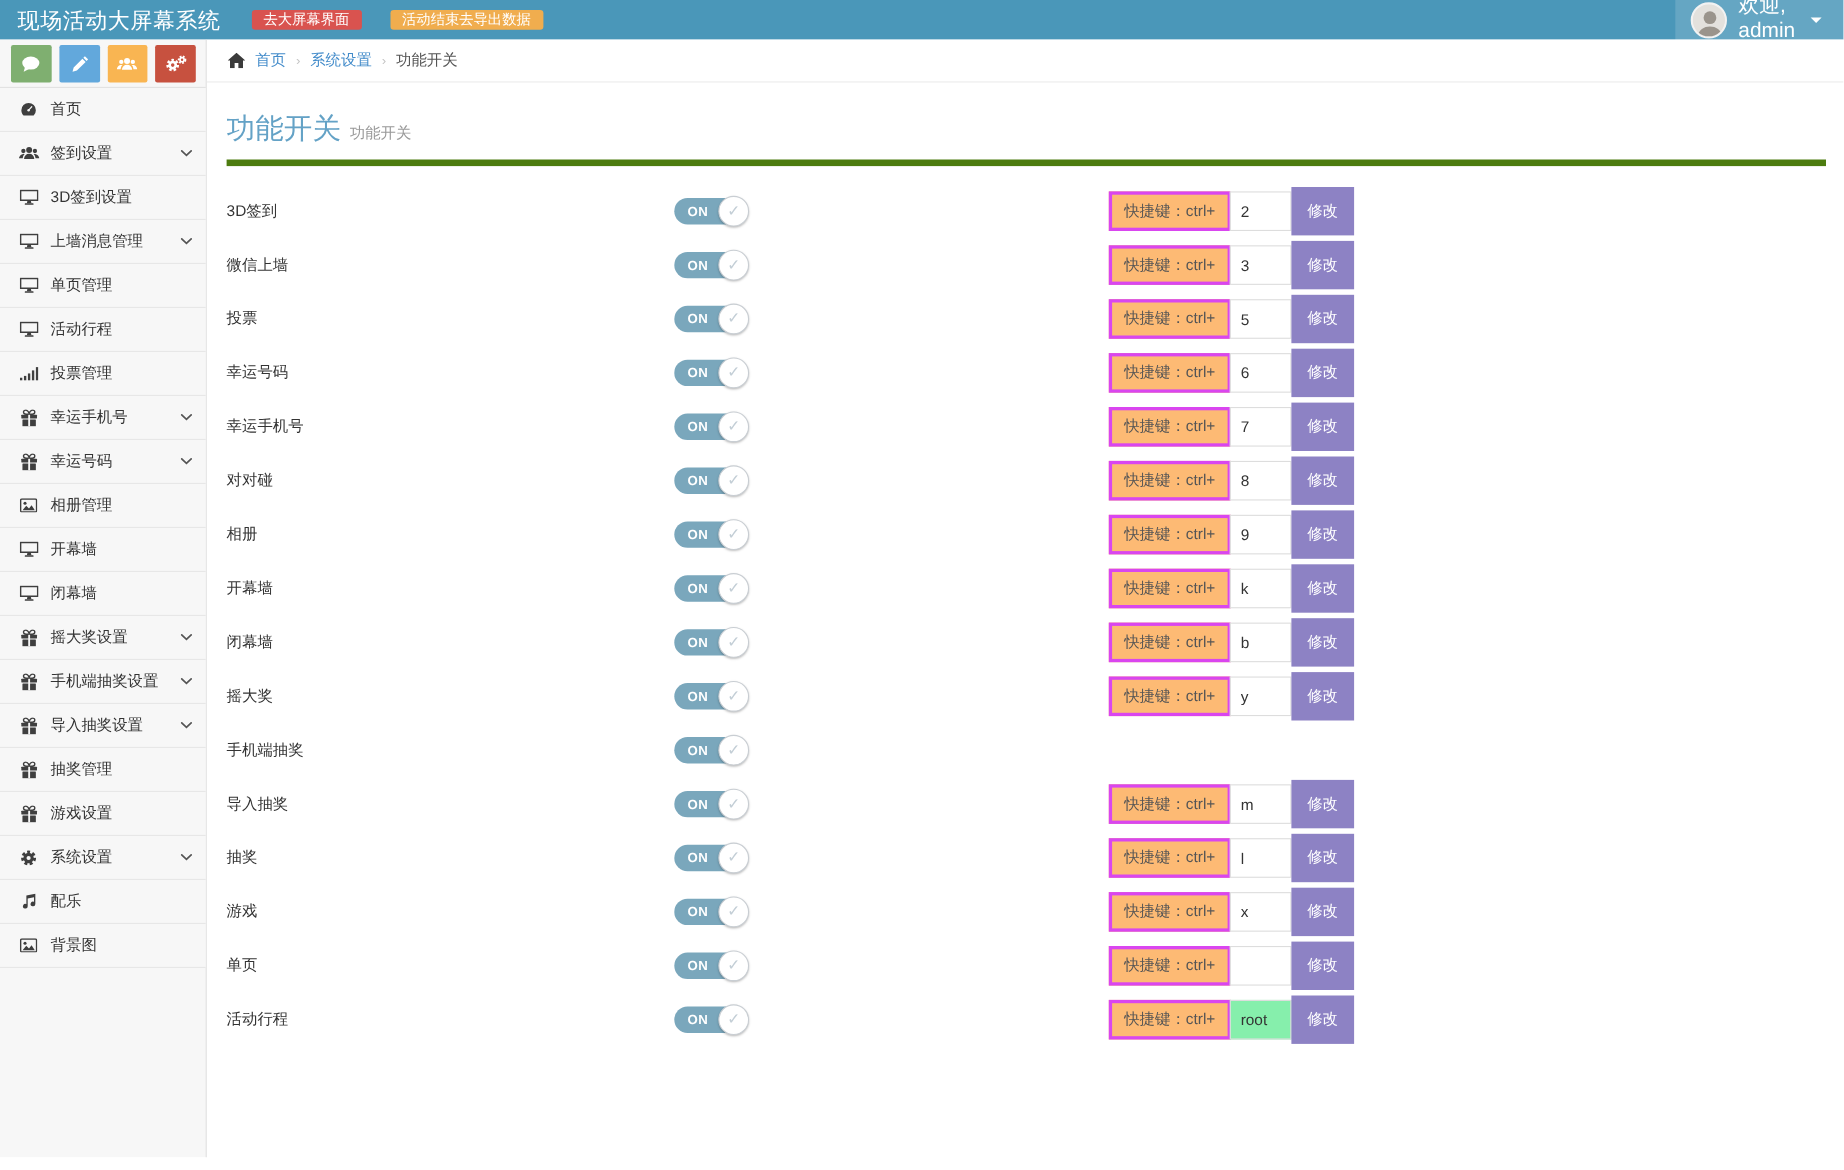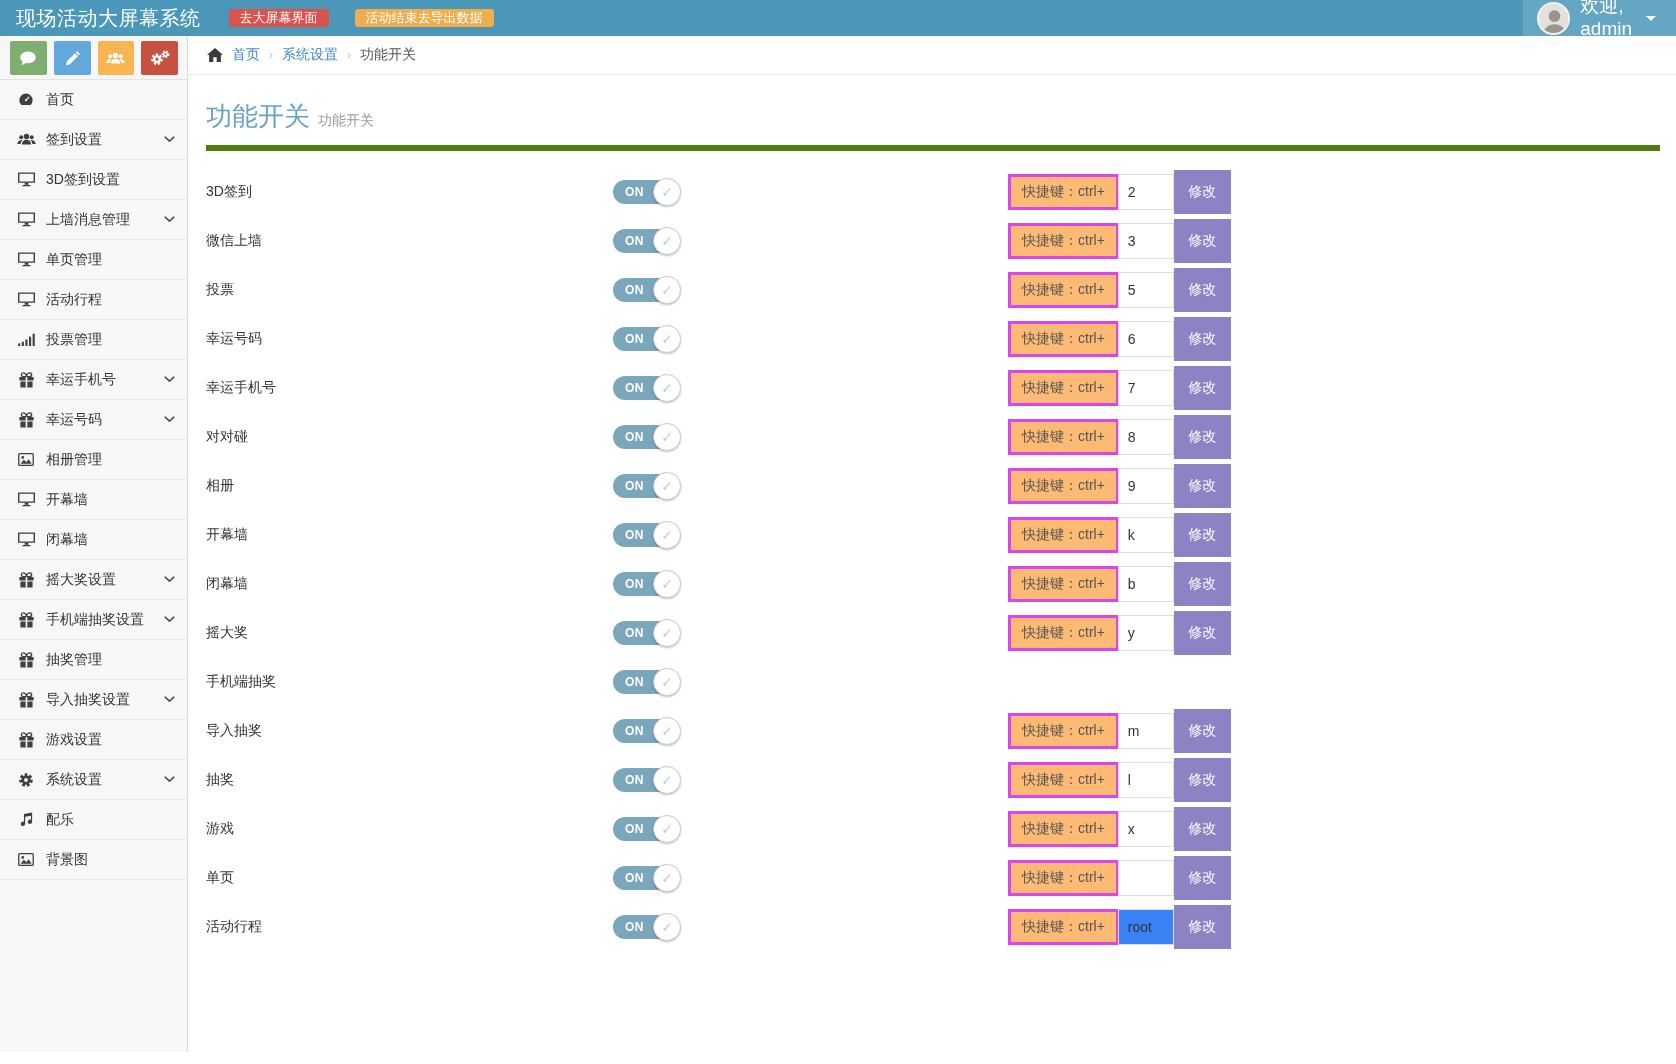--- a/index.html
+++ b/index.html
@@ -56,21 +56,21 @@
   .toggle-text { position:absolute; left:12px; top:5px; color:#fff; font-size:12px; font-weight:bold; letter-spacing:.5px; }
   .toggle-knob { position:absolute; right:-6px; top:-2px; width:28px; height:28px; background:#fff; border-radius:50%;
                  border:1px solid #c9ced3; box-shadow:0 1px 2px rgba(0,0,0,.25); color:#c3ced6; font-size:14px;
                  font-weight:bold; display:flex; align-items:center; justify-content:center; }
 
   .shortcut-group { display:flex; align-items:center; height:44px; }
   .sc-label { background:#fdba74; border:3px solid #d946ef; height:36px; display:flex; align-items:center;
               padding:0 11px; font-size:14px; color:#555; white-space:nowrap; }
   .sc-input { width:56px; height:36px; border:1px solid #ddd; margin-left:-1px; padding:0 0 0 9px; font-size:14px;
               color:#333; background:#fff; outline:none; font-family:inherit; }
-  .sc-input.highlight { background:#3b82f6; }
+  .sc-input.highlight { background:#86efac; }
   .sc-btn { width:57px; height:44px; border:none; background:#8d82c4; color:#fff; font-size:14px; cursor:pointer;
             font-family:inherit; }
 </style>
 </head>
 <body>
 
 <div class="header">
   <div class="header-title">现场活动大屏幕系统</div>
   <button class="hbtn danger">去大屏幕界面</button>
   <button class="hbtn warning">活动结束去导出数据</button>
@@ -314,37 +314,37 @@
         </div>
         <div class="menu-item">
           <span class="menu-icon">
             <svg width="15" height="16" viewBox="0 0 16 17" fill="currentColor">
               <path d="M4.7.9c1.5 0 2.7 1.5 3.3 3C8.6 2.4 9.8.9 11.3.9c1.3 0 2.2.8 2.2 1.9 0 1.2-1 2.1-2.5 2.1h-6c-1.5 0-2.5-.9-2.5-2.1C2.5 1.7 3.4.9 4.7.9z" fill="none" stroke="currentColor" stroke-width="1.3"></path>
               <rect x="0.4" y="5.4" width="15.2" height="3.6" rx=".4"></rect>
               <rect x="1.5" y="10" width="13" height="6.6" rx=".4"></rect>
               <rect x="7.1" y="5.4" width="1.8" height="11.2" fill="#f7f7f7"></rect>
             </svg>
           </span>
-          <span class="menu-label">抽奖管理</span>
+          <span class="menu-label">导入抽奖设置</span>
+          <span class="menu-chevron">
+            <svg width="11" height="7" viewBox="0 0 11 7" fill="none" stroke="currentColor" stroke-width="1.6" stroke-linecap="round">
+              <path d="M1.2 1.2l4.3 4 4.3-4"></path>
+            </svg>
+          </span>
         </div>
         <div class="menu-item">
           <span class="menu-icon">
             <svg width="15" height="16" viewBox="0 0 16 17" fill="currentColor">
               <path d="M4.7.9c1.5 0 2.7 1.5 3.3 3C8.6 2.4 9.8.9 11.3.9c1.3 0 2.2.8 2.2 1.9 0 1.2-1 2.1-2.5 2.1h-6c-1.5 0-2.5-.9-2.5-2.1C2.5 1.7 3.4.9 4.7.9z" fill="none" stroke="currentColor" stroke-width="1.3"></path>
               <rect x="0.4" y="5.4" width="15.2" height="3.6" rx=".4"></rect>
               <rect x="1.5" y="10" width="13" height="6.6" rx=".4"></rect>
               <rect x="7.1" y="5.4" width="1.8" height="11.2" fill="#f7f7f7"></rect>
             </svg>
           </span>
-          <span class="menu-label">导入抽奖设置</span>
-          <span class="menu-chevron">
-            <svg width="11" height="7" viewBox="0 0 11 7" fill="none" stroke="currentColor" stroke-width="1.6" stroke-linecap="round">
-              <path d="M1.2 1.2l4.3 4 4.3-4"></path>
-            </svg>
-          </span>
+          <span class="menu-label">抽奖管理</span>
         </div>
         <div class="menu-item">
           <span class="menu-icon">
             <svg width="15" height="16" viewBox="0 0 16 17" fill="currentColor">
               <path d="M4.7.9c1.5 0 2.7 1.5 3.3 3C8.6 2.4 9.8.9 11.3.9c1.3 0 2.2.8 2.2 1.9 0 1.2-1 2.1-2.5 2.1h-6c-1.5 0-2.5-.9-2.5-2.1C2.5 1.7 3.4.9 4.7.9z" fill="none" stroke="currentColor" stroke-width="1.3"></path>
               <rect x="0.4" y="5.4" width="15.2" height="3.6" rx=".4"></rect>
               <rect x="1.5" y="10" width="13" height="6.6" rx=".4"></rect>
               <rect x="7.1" y="5.4" width="1.8" height="11.2" fill="#f7f7f7"></rect>
             </svg>
           </span>

